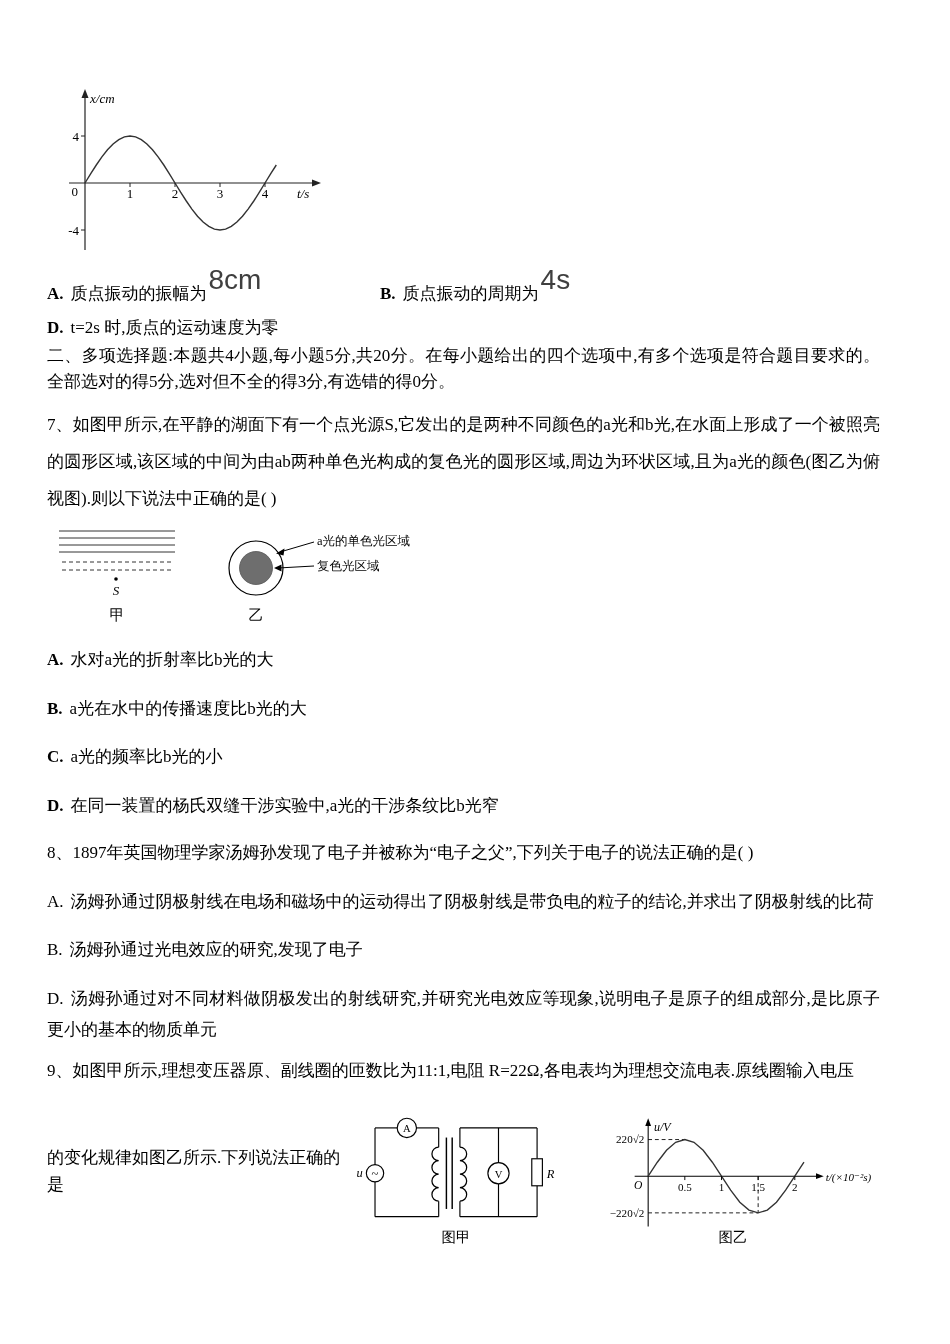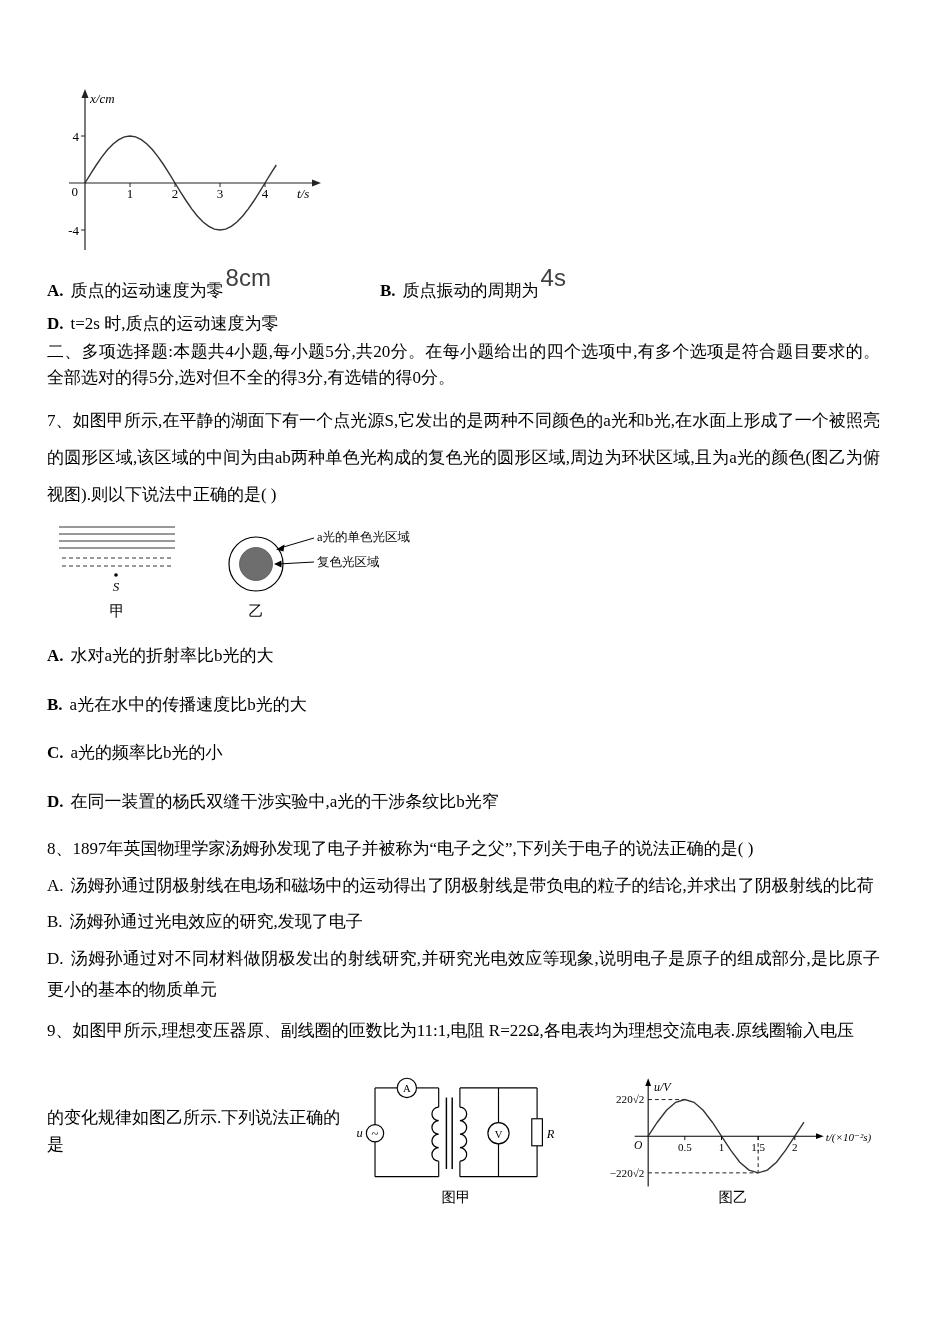--- a/index.html
+++ b/index.html
@@ -7,30 +7,30 @@
         padding:88px 24px 0 47px;font-family:"Liberation Serif","DejaVu Serif",serif;
         font-size:17px;color:#000;overflow:hidden;position:relative}
   svg{display:block}
   svg text{font-family:"Liberation Serif","DejaVu Serif",serif;fill:#000}
   .stem{text-align:justify;line-height:1.6}
   .q7-stem{line-height:2.2;margin-top:10px}
   .optrow{display:flex;margin-top:16px}
   .cell-a{width:333px}
   .opt-label{font-weight:bold;margin-right:7px}
   .opt-label.plain{font-weight:normal}
-  .big-formula{font-size:24px;color:#3f3f3f;font-family:"Liberation Sans","DejaVu Sans",sans-serif;
+  .big-formula{font-size:28px;color:#3f3f3f;font-family:"Liberation Sans","DejaVu Sans",sans-serif;
                position:relative;top:-10px;margin-left:2px}
   .sec2{margin-top:4px;line-height:1.55;text-align:justify}
   .figrow7{display:flex;margin-top:4px;margin-left:6px;align-items:flex-start}
   .fig-yi-wrap{margin-left:28px}
   .q7opts{margin-top:16px}
   .q7opts .opt{margin-top:24px;line-height:1.45}
   .q8{margin-top:20px}
   .q8-stem{line-height:1.8}
-  .q8 .opt{margin-top:5px;line-height:1.85;text-align:justify}
+  .q8 .opt{margin-top:17px;line-height:1.85;text-align:justify}
   .q9-stem{margin-top:10px;line-height:1.8}
   .figrow9{display:flex;align-items:flex-end;margin-top:24px}
   .q9-left{width:312px;padding-bottom:52px;line-height:1.6}
   .fig9b{margin-left:40px}
 </style>
 </head>
 <body>
 
 <div class="page">
 
@@ -58,21 +58,21 @@
     <text x="22" y="147" font-size="13" text-anchor="end">-4</text>
     <text x="73" y="110" font-size="13" text-anchor="middle">1</text>
     <text x="118" y="110" font-size="13" text-anchor="middle">2</text>
     <text x="163" y="110" font-size="13" text-anchor="middle">3</text>
     <text x="208" y="110" font-size="13" text-anchor="middle">4</text>
     <text x="240" y="110" font-size="13" font-style="italic">t/s</text>
   </svg>
 
   <div class="optrow">
     <div class="cell-a">
-      <span class="opt-label">A.</span><span>质点的运动速度为零</span><span class="big-formula">8cm</span>
+      <span class="opt-label">A.</span><span>质点振动的振幅为</span><span class="big-formula">8cm</span>
     </div>
     <div>
       <span class="opt-label">B.</span><span>质点振动的周期为</span><span class="big-formula">4s</span>
     </div>
   </div>
   <div class="optrow" style="margin-top:10px">
     <div>
       <span class="opt-label">D.</span><span>t=2s 时,质点的运动速度为零</span>
     </div>
   </div>

